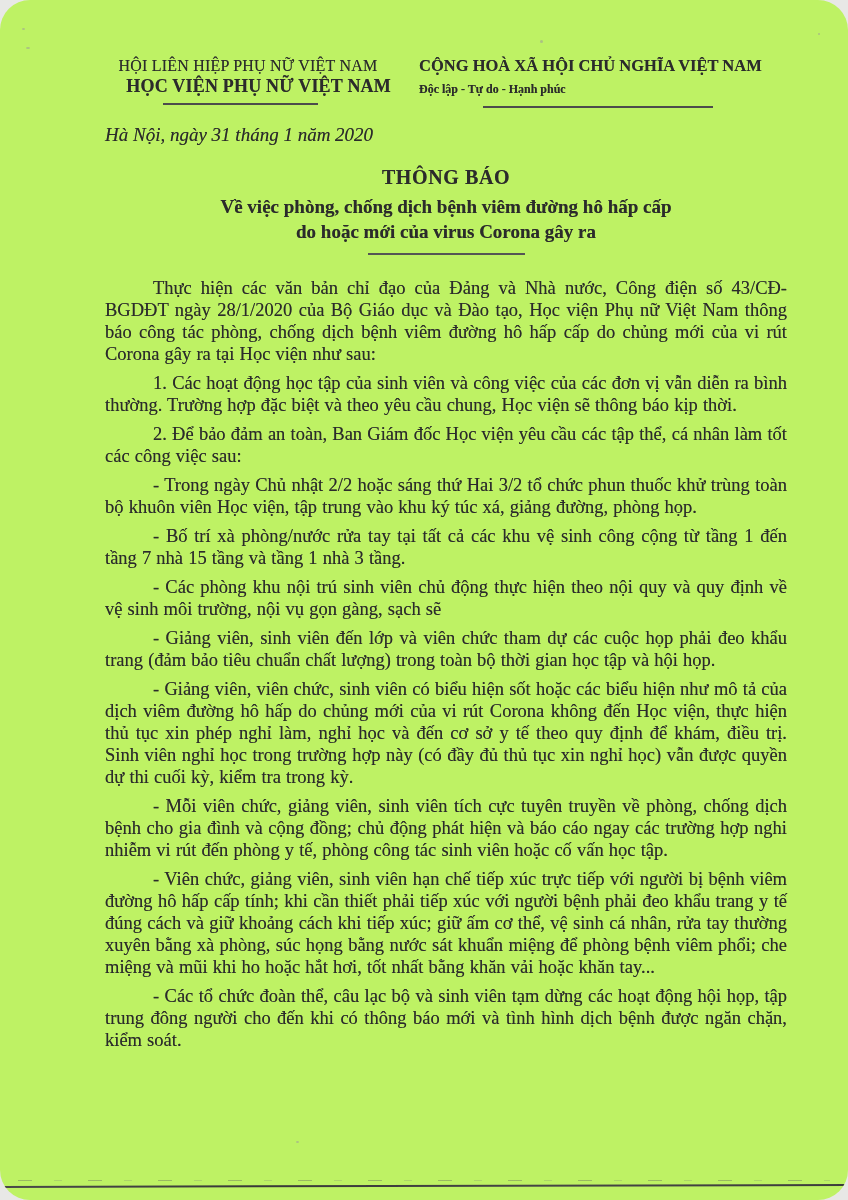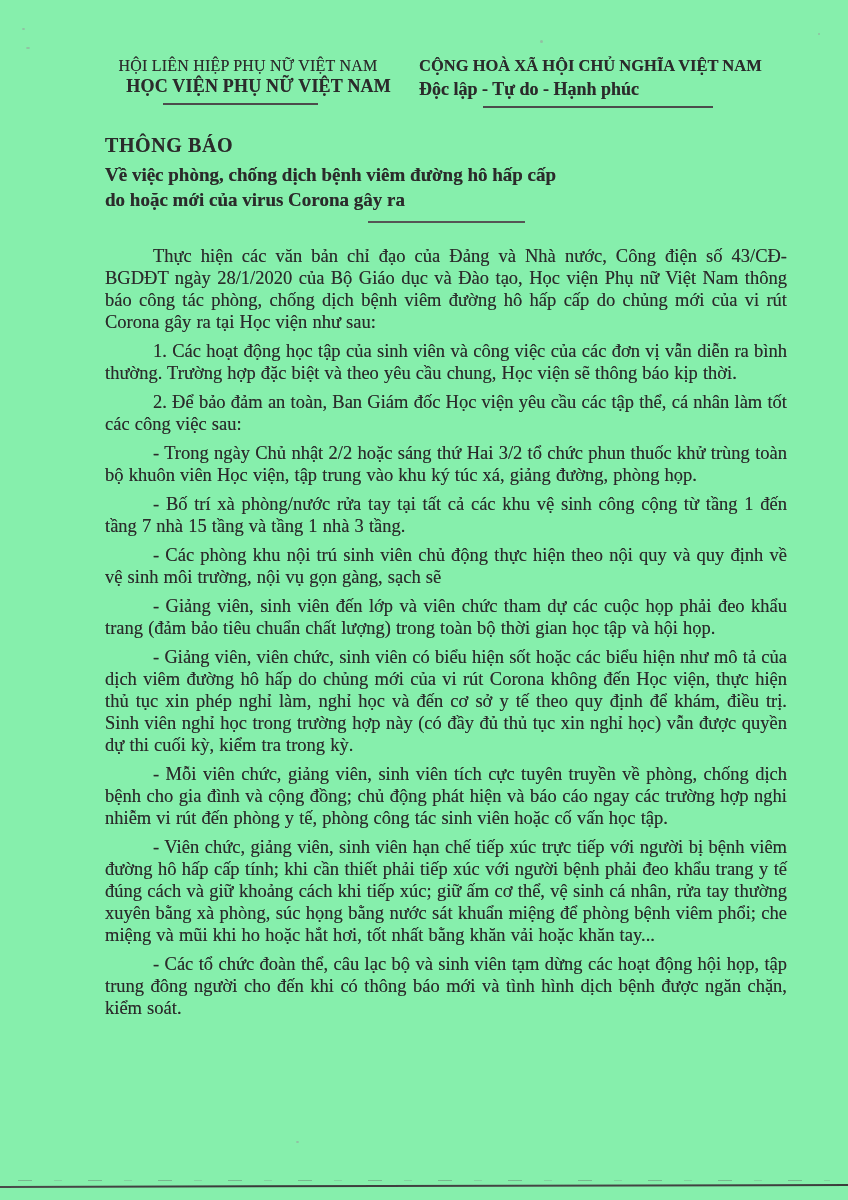--- a/index.html
+++ b/index.html
@@ -1,50 +1,51 @@
 <!DOCTYPE html>
 <html lang="vi"><head>
 <meta charset="utf-8">
 <style>
   html, body { margin: 0; padding: 0; background: #e8e8e6; }
   .page {
     position: relative;
     width: 848px;
     height: 1200px;
     margin: 0 auto;
-    background: #86efac;
+    background: #bef264;
     overflow: hidden;
     font-family: "Liberation Serif", "DejaVu Serif", serif;
     color: #2b2b2b;
     text-shadow: 0 0 0.5px rgba(43,43,43,0.55);
+    border-radius: 30px;
   }
   .content { position: absolute; left: 105px; top: 0; width: 682px; }
 
   
   .masthead { display: flex; justify-content: space-between; margin-top: 55px; }
   .issuer-block { width: 286px; text-align: center; }
   .issuer-parent { font-size: 16px; line-height: 21px; letter-spacing: 0.2px; }
   .issuer-name   { font-size: 18px; line-height: 21px; font-weight: bold; letter-spacing: 0.2px; text-align: right; }
   .issuer-rule   { width: 155px; height: 2px; background: #4c4c4c; margin: 6px 0 0 58px; }
   .national-block { width: 368px; text-align: left; }
   .national-line1 { font-size: 16.5px; line-height: 21px; font-weight: bold; }
-  .national-line2 { font-size: 18px;  line-height: 21px; font-weight: bold; margin-top: 3px; }
+  .national-line2 { font-size: 12px;  line-height: 21px; font-weight: bold; margin-top: 3px; }
   .national-rule  { width: 230px; height: 2px; background: #4c4c4c; margin: 6px 0 0 64px; }
 
   
   .doc-row { display: flex; justify-content: space-between; align-items: baseline; margin-top: 16px; }
   .doc-number { margin-left: 43px; font-size: 19px; white-space: nowrap; }
   .doc-number .num {
     color: #6b6b6b; margin: 0 14px 0 22px; font-size: 18px;
     letter-spacing: 2px; text-shadow: none;
   }
   .dateline { font-style: italic; font-size: 19px; white-space: nowrap; }
 
   
-  .title-block { text-align: left; margin-top: 10px; }
+  .title-block { text-align: center; margin-top: 20px; }
   .doc-title   { font-size: 20px; font-weight: bold; letter-spacing: 0.6px; }
   .doc-subject { font-size: 19px; font-weight: bold; line-height: 25px; margin-top: 5px; }
   .title-rule  { width: 157px; height: 2px; background: #555; margin: 9px auto 0; }
 
   
   .body-text { margin-top: 22px; }
   .body-text p {
     margin: 0 0 7px 0;
     font-size: 18.5px;
     line-height: 22px;
@@ -86,20 +87,21 @@
         <div class="issuer-rule"></div>
       </div>
       <div class="national-block">
         <div class="national-line1">CỘNG HOÀ XÃ HỘI CHỦ NGHĨA VIỆT NAM</div>
         <div class="national-line2">Độc lập - Tự do - Hạnh phúc</div>
         <div class="national-rule"></div>
       </div>
     </div>
 
     <div class="doc-row">
+      <div class="dateline">Hà Nội, ngày 31 tháng 1 năm 2020</div>
     </div>
 
     <div class="title-block">
       <div class="doc-title">THÔNG BÁO</div>
       <div class="doc-subject">
         <div>Về việc phòng, chống dịch bệnh viêm đường hô hấp cấp</div>
         <div>do hoặc mới của virus Corona gây ra</div>
       </div>
       <div class="title-rule"></div>
     </div>

